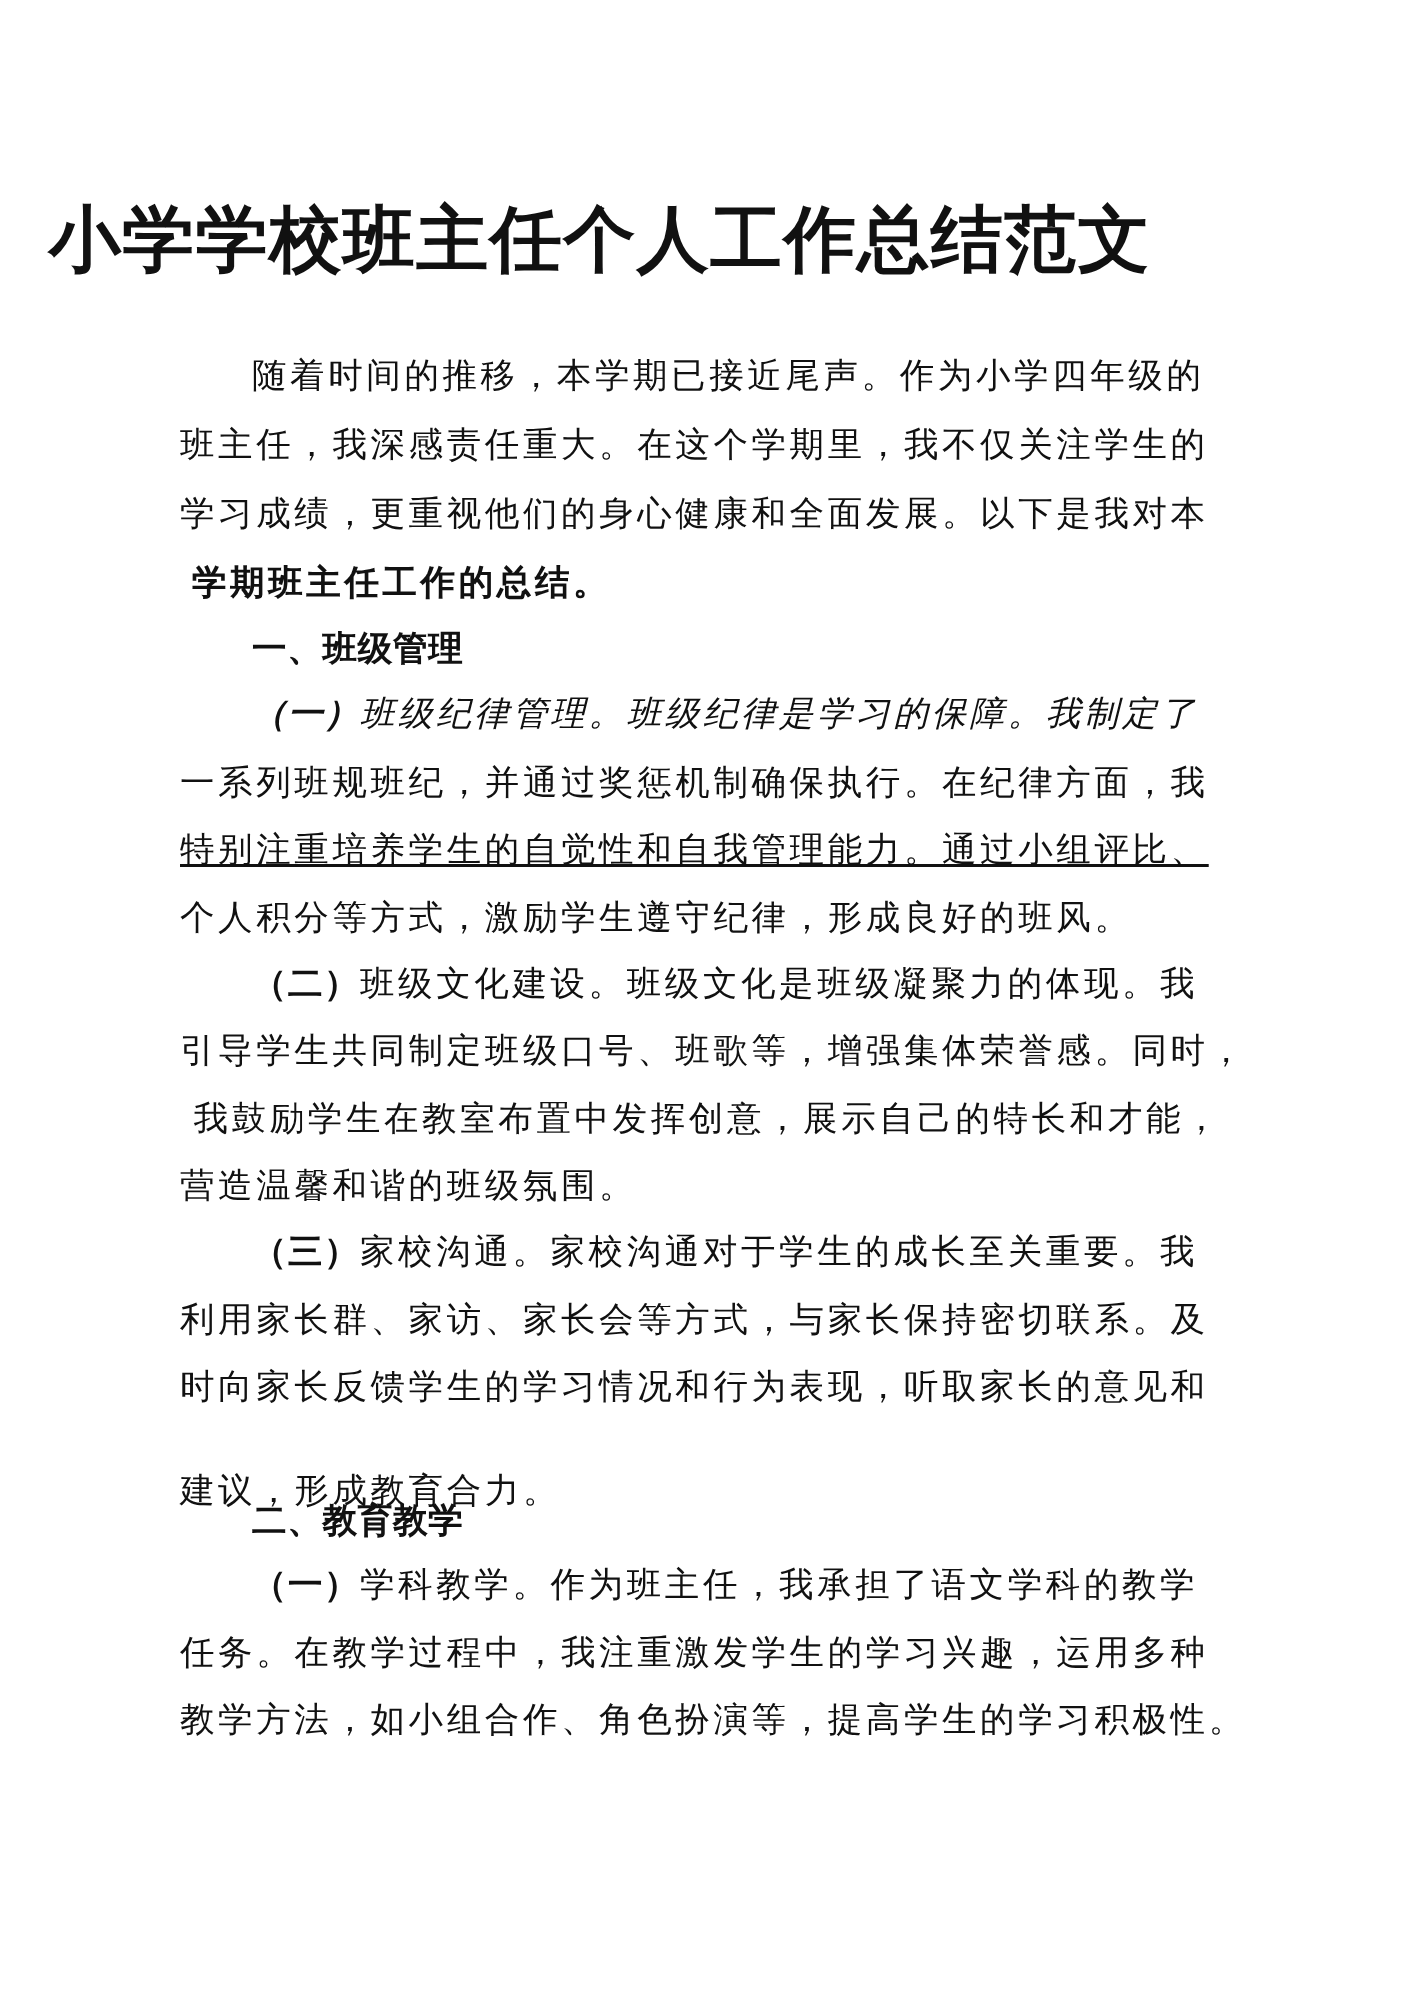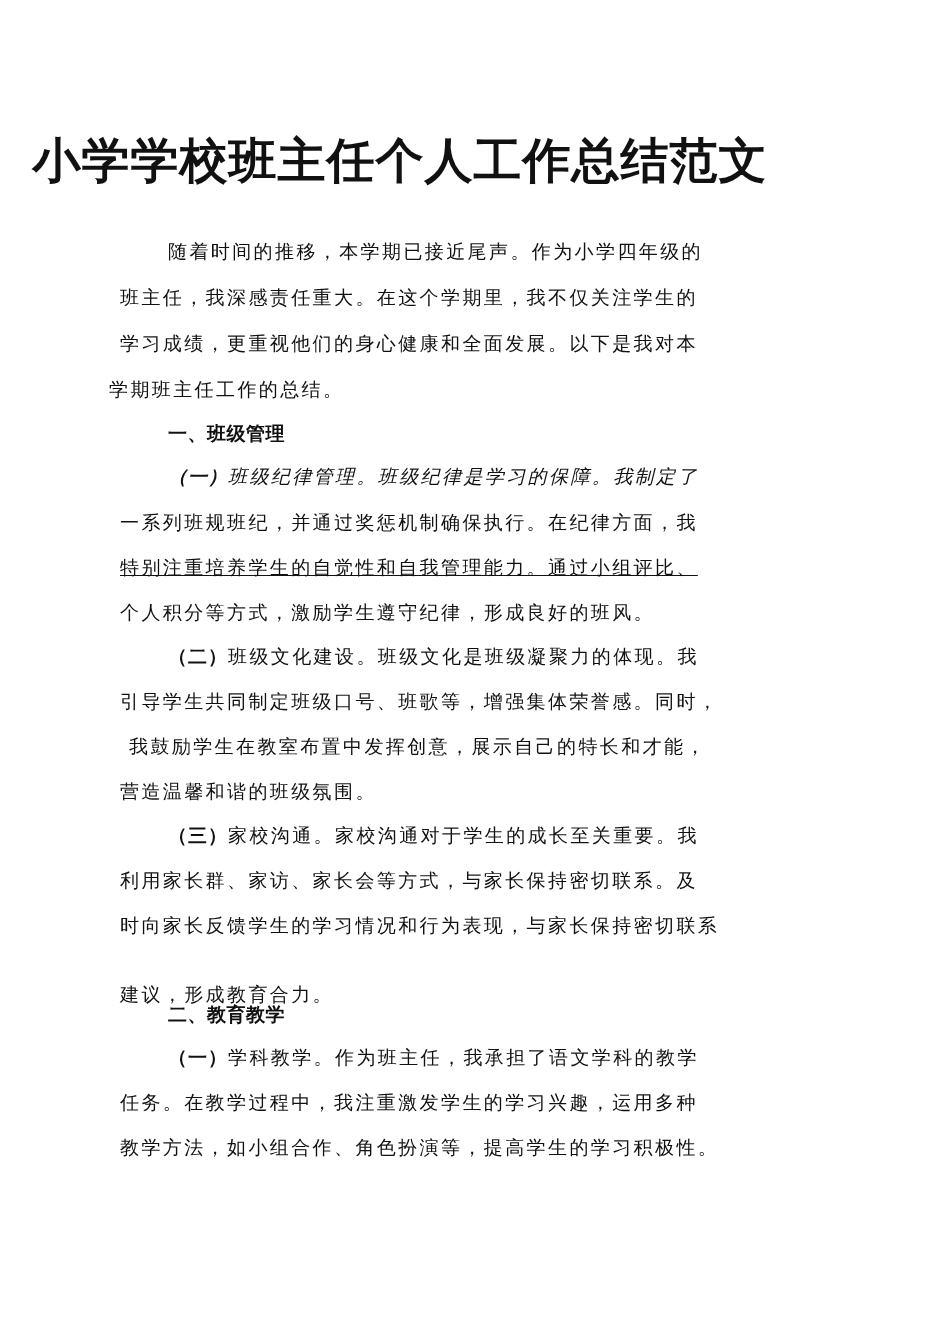--- a/index.html
+++ b/index.html
@@ -2,46 +2,46 @@
 <html><head>
 <meta charset="utf-8">
 <style>
   html, body { margin: 0; padding: 0; background: #ffffff; }
   body { width: 950px; height: 1344px; position: relative; overflow: hidden;
          font-family: "DejaVu Serif", "Liberation Serif", serif; color: #111; }
   .page { position: absolute; left: 0; top: 0; width: 950px; height: 1344px; }
   .title { position: absolute; left: 0; width: 768px; top: 135px; text-align: center;
            font-size: 48px; font-weight: bold; letter-spacing: 1px; line-height: 50px;
            font-family: "DejaVu Serif", serif; margin-left: 16px; }
-  .line { position: absolute; left: 120px; width: 720px; font-size: 19px; line-height: 30px;
+  .line { position: absolute; left: 120px; width: 720px; font-size: 23px; line-height: 30px;
           white-space: nowrap; letter-spacing: 2.4px; }
   .heading { font-family: "DejaVu Sans", sans-serif; font-weight: bold; letter-spacing: 0.5px; }
   .bold-lead { font-weight: bold; font-family: "DejaVu Sans", sans-serif; letter-spacing: 1px;}
 </style>
 </head>
 <body>
 
 <div class="page">
   <div class="title">小学学校班主任个人工作总结范文</div>
   <div id="body-lines">
       <div class="line" style="top: 236px; left: 168px;"><span>随着时间的推移，本学期已接近尾声。作为小学四年级的</span></div>
       <div class="line" style="top: 282px; left: 120px;"><span>班主任，我深感责任重大。在这个学期里，我不仅关注学生的</span></div>
       <div class="line" style="top: 328px; left: 120px;"><span>学习成绩，更重视他们的身心健康和全面发展。以下是我对本</span></div>
-      <div class="line" style="top: 374px; left: 109px;"><span>学期班主任工作的总结。</span></div>
+      <div class="line" style="top: 374px; left: 128px; font-weight: bold;"><span>学期班主任工作的总结。</span></div>
       <div class="line heading" style="top: 418px; left: 168px;"><span>一、班级管理</span></div>
       <div class="line" style="top: 461px; left: 168px; font-style: italic;"><span class="bold-lead">（一）</span><span>班级纪律管理。班级纪律是学习的保障。我制定了</span></div>
       <div class="line" style="top: 507px; left: 120px;"><span>一系列班规班纪，并通过奖惩机制确保执行。在纪律方面，我</span></div>
       <div class="line" style="top: 552px; left: 120px; text-decoration: underline;"><span>特别注重培养学生的自觉性和自我管理能力。通过小组评比、</span></div>
       <div class="line" style="top: 597px; left: 120px;"><span>个人积分等方式，激励学生遵守纪律，形成良好的班风。</span></div>
       <div class="line" style="top: 641px; left: 168px;"><span class="bold-lead">（二）</span><span>班级文化建设。班级文化是班级凝聚力的体现。我</span></div>
       <div class="line" style="top: 686px; left: 120px;"><span>引导学生共同制定班级口号、班歌等，增强集体荣誉感。同时，</span></div>
       <div class="line" style="top: 731px; left: 129px;"><span>我鼓励学生在教室布置中发挥创意，展示自己的特长和才能，</span></div>
       <div class="line" style="top: 776px; left: 120px;"><span>营造温馨和谐的班级氛围。</span></div>
       <div class="line" style="top: 820px; left: 168px;"><span class="bold-lead">（三）</span><span>家校沟通。家校沟通对于学生的成长至关重要。我</span></div>
       <div class="line" style="top: 865px; left: 120px;"><span>利用家长群、家访、家长会等方式，与家长保持密切联系。及</span></div>
-      <div class="line" style="top: 910px; left: 120px;"><span>时向家长反馈学生的学习情况和行为表现，与家长保持密切联系</span></div>
+      <div class="line" style="top: 910px; left: 120px;"><span>时向家长反馈学生的学习情况和行为表现，听取家长的意见和</span></div>
       <div class="line" style="top: 955px; left: 120px; margin-top: 24px;"><span>建议，形成教育合力。</span></div>
       <div class="line heading" style="top: 999px; left: 168px;"><span>二、教育教学</span></div>
       <div class="line" style="top: 1042px; left: 168px;"><span class="bold-lead">（一）</span><span>学科教学。作为班主任，我承担了语文学科的教学</span></div>
       <div class="line" style="top: 1087px; left: 120px;"><span>任务。在教学过程中，我注重激发学生的学习兴趣，运用多种</span></div>
       <div class="line" style="top: 1132px; left: 120px;"><span>教学方法，如小组合作、角色扮演等，提高学生的学习积极性。</span></div>
     </div>
 </div>
 
 </body></html>

